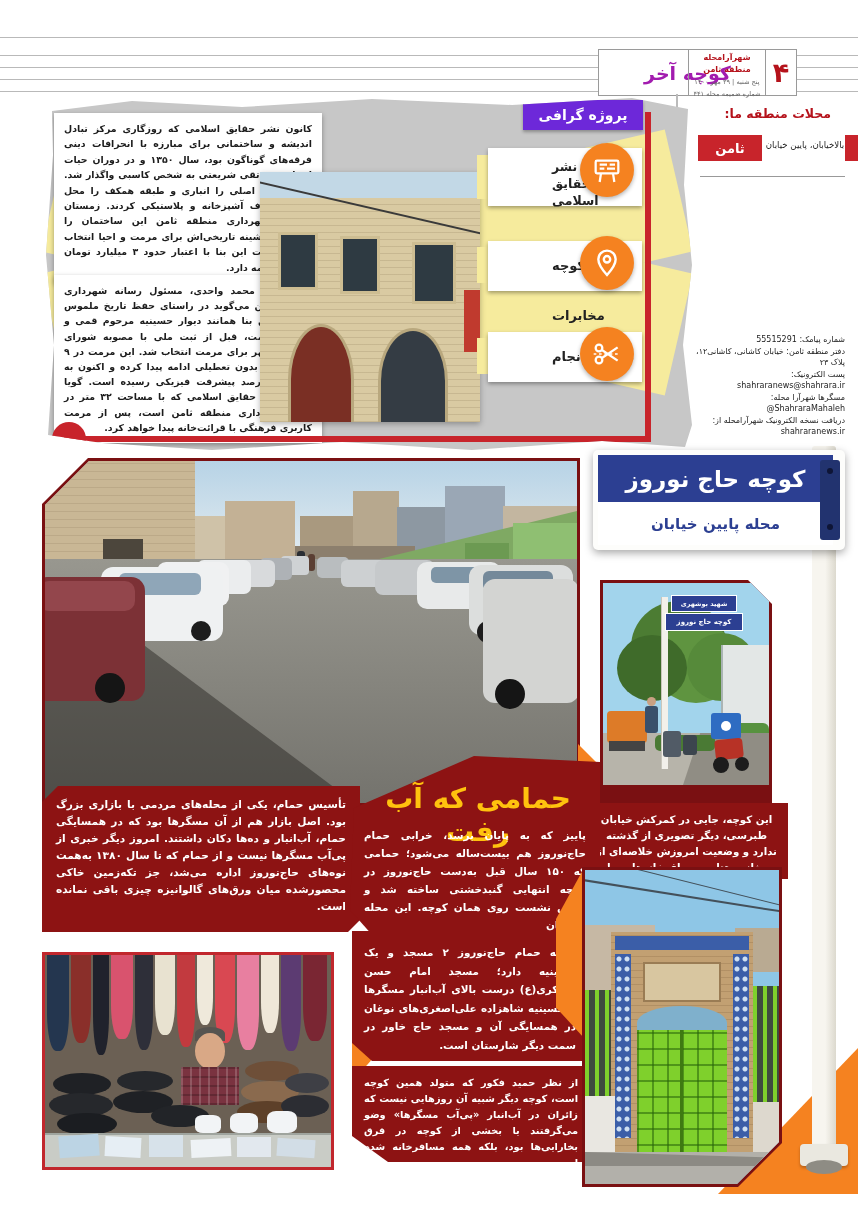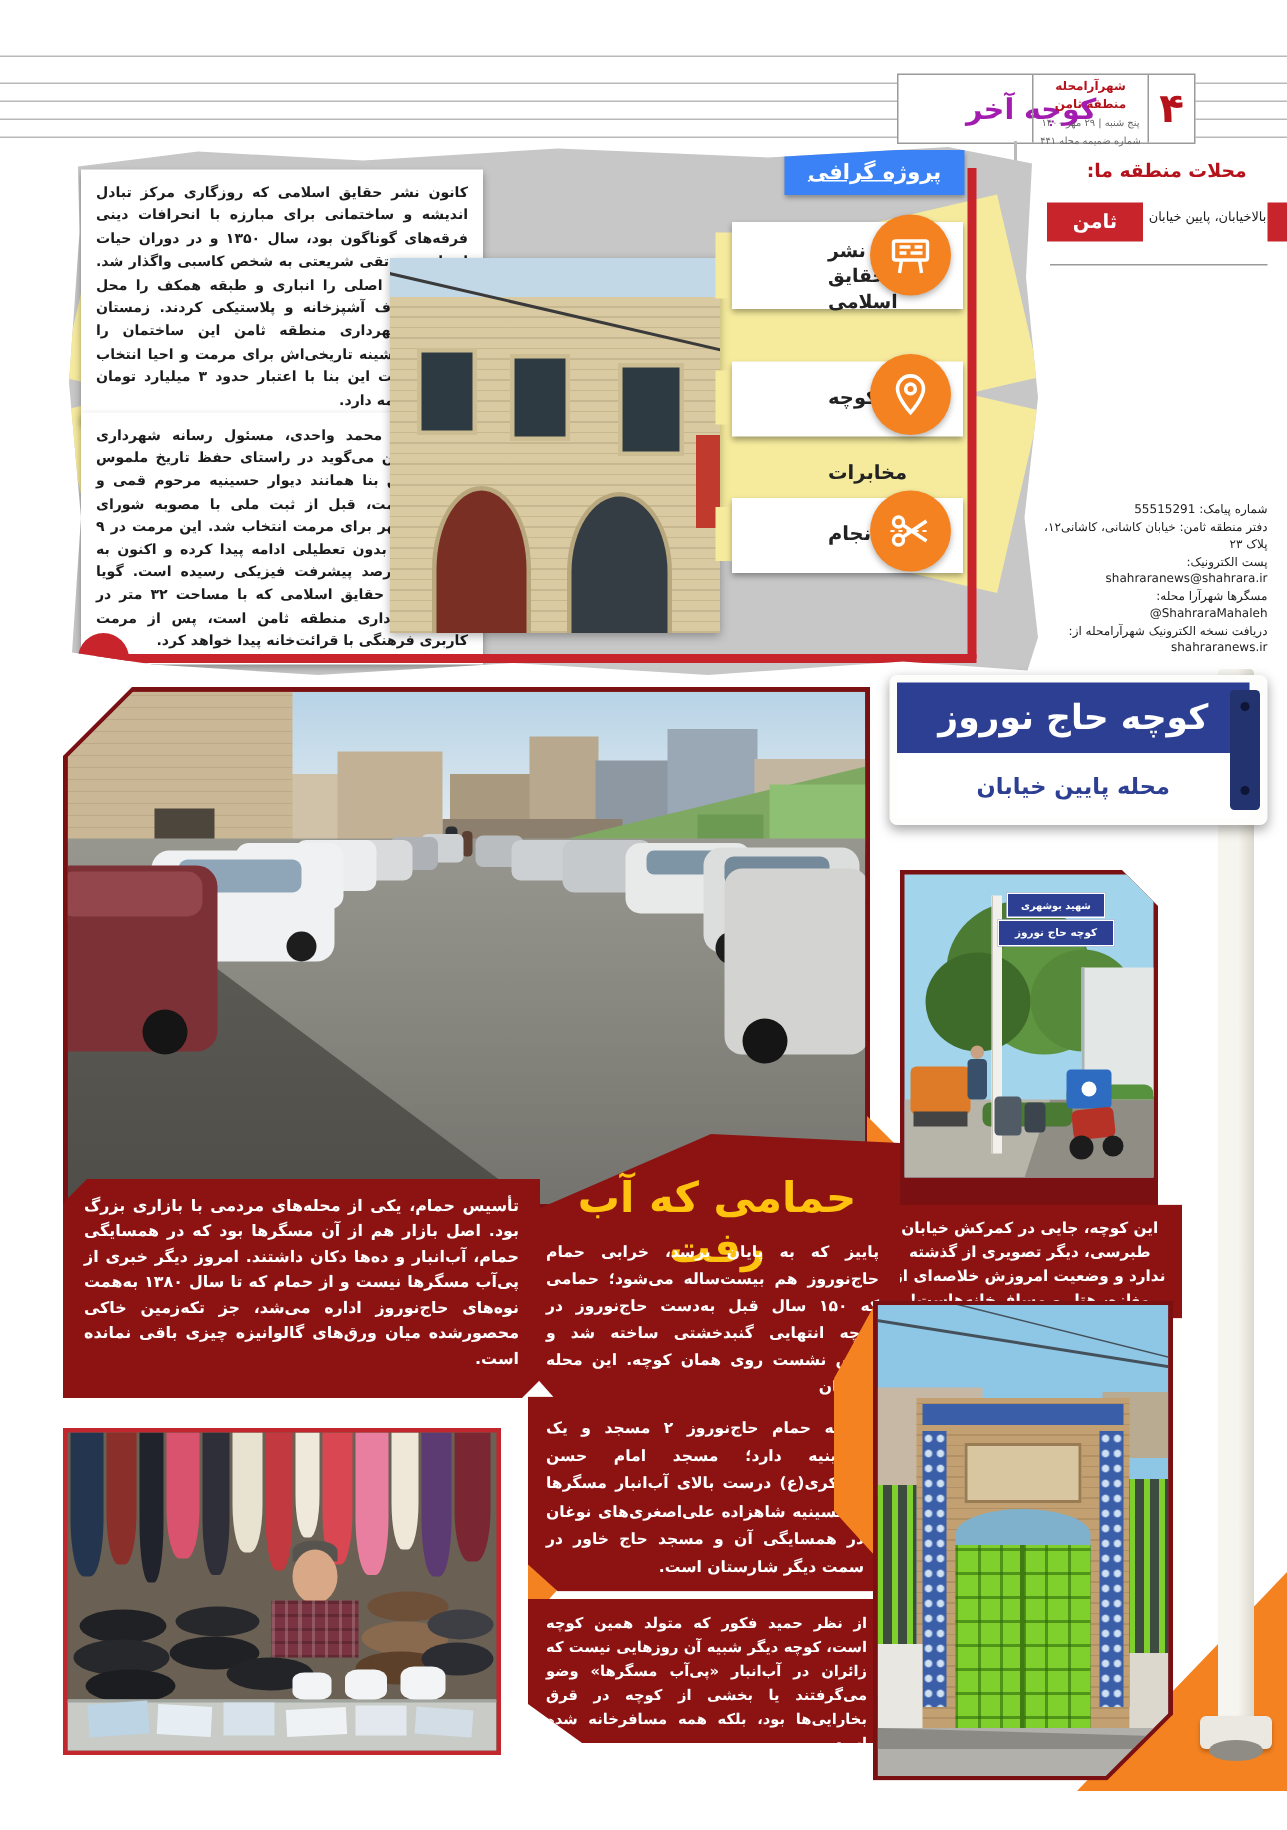--- a/index.html
+++ b/index.html
@@ -85,22 +85,22 @@
       <div class="abs" style="left:152px;top:70px;width:38px;height:56px;background:#2e3a42;border:3px solid #cdbd92;"></div>
       <div class="abs" style="left:28px;top:152px;width:60px;height:98px;background:#7a2f24;border-radius:50% 50% 0 0/55% 55% 0 0;border:3px solid #b9a87e;border-bottom:none;"></div>
       <div class="abs" style="left:118px;top:156px;width:64px;height:94px;background:#343c44;border-radius:50% 50% 0 0/55% 55% 0 0;border:3px solid #b9a87e;border-bottom:none;"></div>
       <div class="abs" style="left:204px;top:118px;width:16px;height:62px;background:#c03a2e;"></div>
     </div>
 
     <div class="abs" style="left:603px;top:17px;width:6px;height:327px;background:#c8242b;"></div>
     <div class="abs" style="left:22px;top:341px;width:587px;height:6px;background:#c8242b;"></div>
     <div class="abs" style="left:10px;top:327px;width:34px;height:34px;border-radius:50%;background:#c8242b;"></div>
 
-    <div class="abs rtl" style="left:481px;top:5px;width:120px;height:30px;background:#3b82f6;color:#fff;font-weight:bold;font-size:14px;
-         display:flex;align-items:center;justify-content:center;box-shadow:0 2px 3px rgba(0,0,0,.3);text-decoration:underline;">پروژه گرافی</div>
+    <div class="abs rtl" style="left:481px;top:5px;width:120px;height:30px;background:#6d28d9;color:#fff;font-weight:bold;font-size:14px;
+         display:flex;align-items:center;justify-content:center;box-shadow:0 2px 3px rgba(0,0,0,.3);">پروژه گرافی</div>
 
     <div class="fold abs" style="left:435px;top:60px;width:13px;height:44px;"></div>
     <div class="fold abs" style="left:435px;top:152px;width:13px;height:36px;"></div>
     <div class="fold abs" style="left:435px;top:243px;width:13px;height:36px;"></div>
 
     <div class="ribbon abs" style="left:446px;top:53px;width:154px;height:58px;box-sizing:border-box;padding:10px 8px 6px 64px;
          font-size:12.5px;line-height:17px;text-align:left;">کانون نشر حقایق اسلامی</div>
     <div class="ribbon abs" style="left:446px;top:146px;width:154px;height:50px;box-sizing:border-box;padding:0 8px 0 64px;
          font-size:13px;line-height:50px;text-align:left;">کوچه مخابرات</div>
     <div class="ribbon abs" style="left:446px;top:237px;width:154px;height:50px;box-sizing:border-box;padding:0 8px 0 64px;

